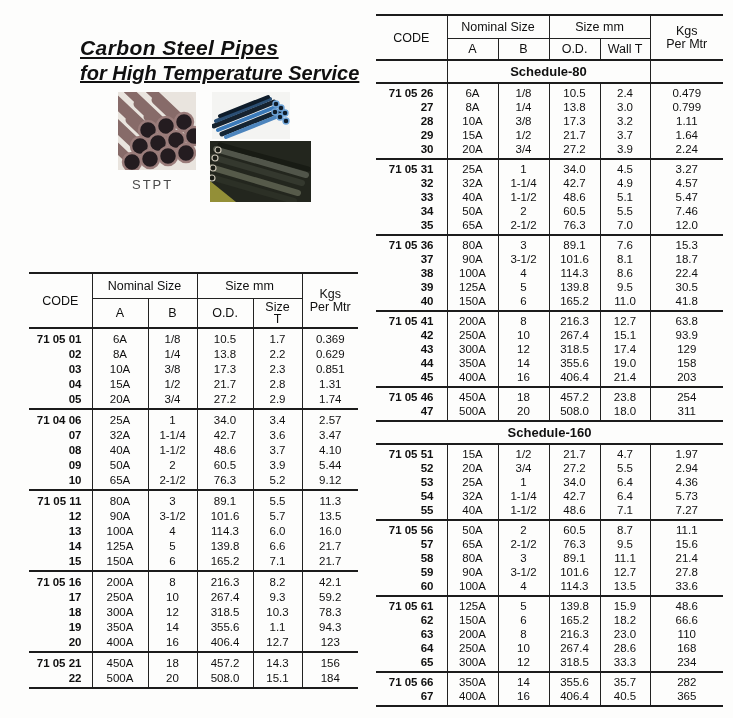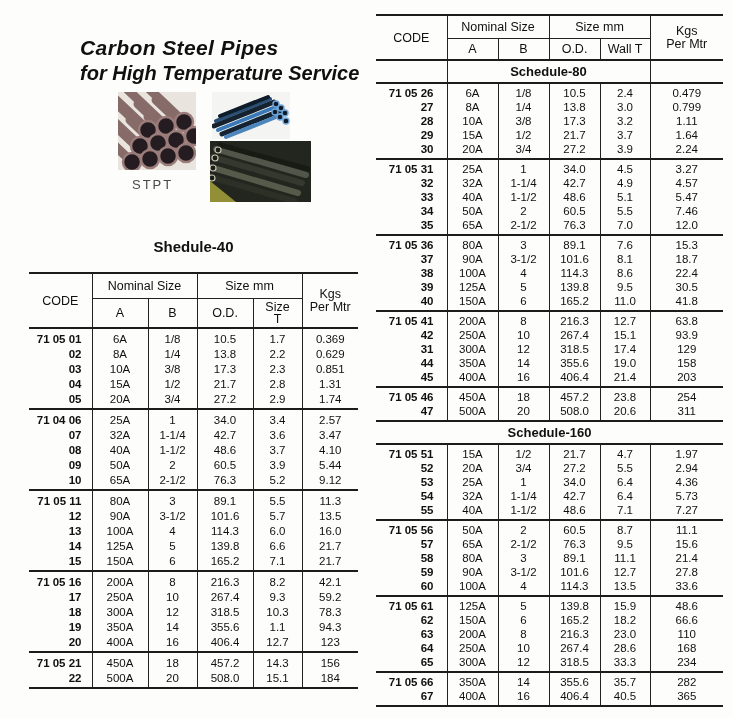--- a/index.html
+++ b/index.html
@@ -3,21 +3,21 @@
 <meta charset="utf-8">
 <style>
   html,body { margin:0; padding:0; background:#ffffff; }
   .page {
     position:relative; width:733px; height:718px; background:#fdfdfc;
     font-family:"Liberation Sans","DejaVu Sans",sans-serif; color:#101010;
     overflow:hidden;
   }
 
   
-  .title { position:absolute; left:80px; top:36px; font-style:italic; font-weight:bold; line-height:1.15; }
+  .title { position:absolute; left:80px; top:36px; font-style:italic; font-weight:bold; line-height:1.15;text-decoration:underline; }
   .title .t1 { font-size:21px; letter-spacing:.4px; }
   .title .t2 { font-size:20px; margin-top:2px; }
 
   
   .photo { position:absolute; display:block; }
   .photo-main { left:118px; top:92px; width:78px; height:78px; }
   .photo-tr   { left:212px; top:92px; width:78px; height:47px; }
   .photo-br   { left:210px; top:141px; width:101px; height:61px; }
   .caption { position:absolute; left:132px; top:177px; font-size:13px; color:#4a4a4a; letter-spacing:2px; }
 
@@ -135,21 +135,20 @@
     <g fill="#1a1d16" stroke="#c9c3b4" stroke-width="1.2">
       <circle cx="8" cy="9" r="3"></circle>
         <circle cx="5" cy="17" r="3"></circle>
         <circle cx="3" cy="27" r="3"></circle>
         <circle cx="2" cy="37" r="3"></circle>
     </g>
   </svg>
 
   <div class="caption">STPT</div>
 
-  <div class="sched40-heading">Shedule-40</div>
 
   <table class="cat left-table">
     <colgroup>
       <col style="width:63px">
         <col style="width:56px">
         <col style="width:49px">
       <col style="width:56px">
         <col style="width:49px">
         <col style="width:56px">
     </colgroup>
@@ -531,21 +530,21 @@
         </tr>
         <tr>
           <td class="c-code">42</td>
           <td>250A</td>
           <td>10</td>
           <td>267.4</td>
           <td>15.1</td>
           <td>93.9</td>
         </tr>
         <tr>
-          <td class="c-code">31</td>
+          <td class="c-code">43</td>
           <td>300A</td>
           <td>12</td>
           <td>318.5</td>
           <td>17.4</td>
           <td>129</td>
         </tr>
         <tr>
           <td class="c-code">44</td>
           <td>350A</td>
           <td>14</td>
@@ -569,21 +568,21 @@
           <td>18</td>
           <td>457.2</td>
           <td>23.8</td>
           <td>254</td>
         </tr>
         <tr>
           <td class="c-code">47</td>
           <td>500A</td>
           <td>20</td>
           <td>508.0</td>
-          <td>20.6</td>
+          <td>18.0</td>
           <td>311</td>
         </tr>
       </tbody>
     <tbody class="banner banner160">
       <tr>
         <td colspan="6">Schedule-160</td>
       </tr>
     </tbody>
     <tbody class="rows">
         <tr>

